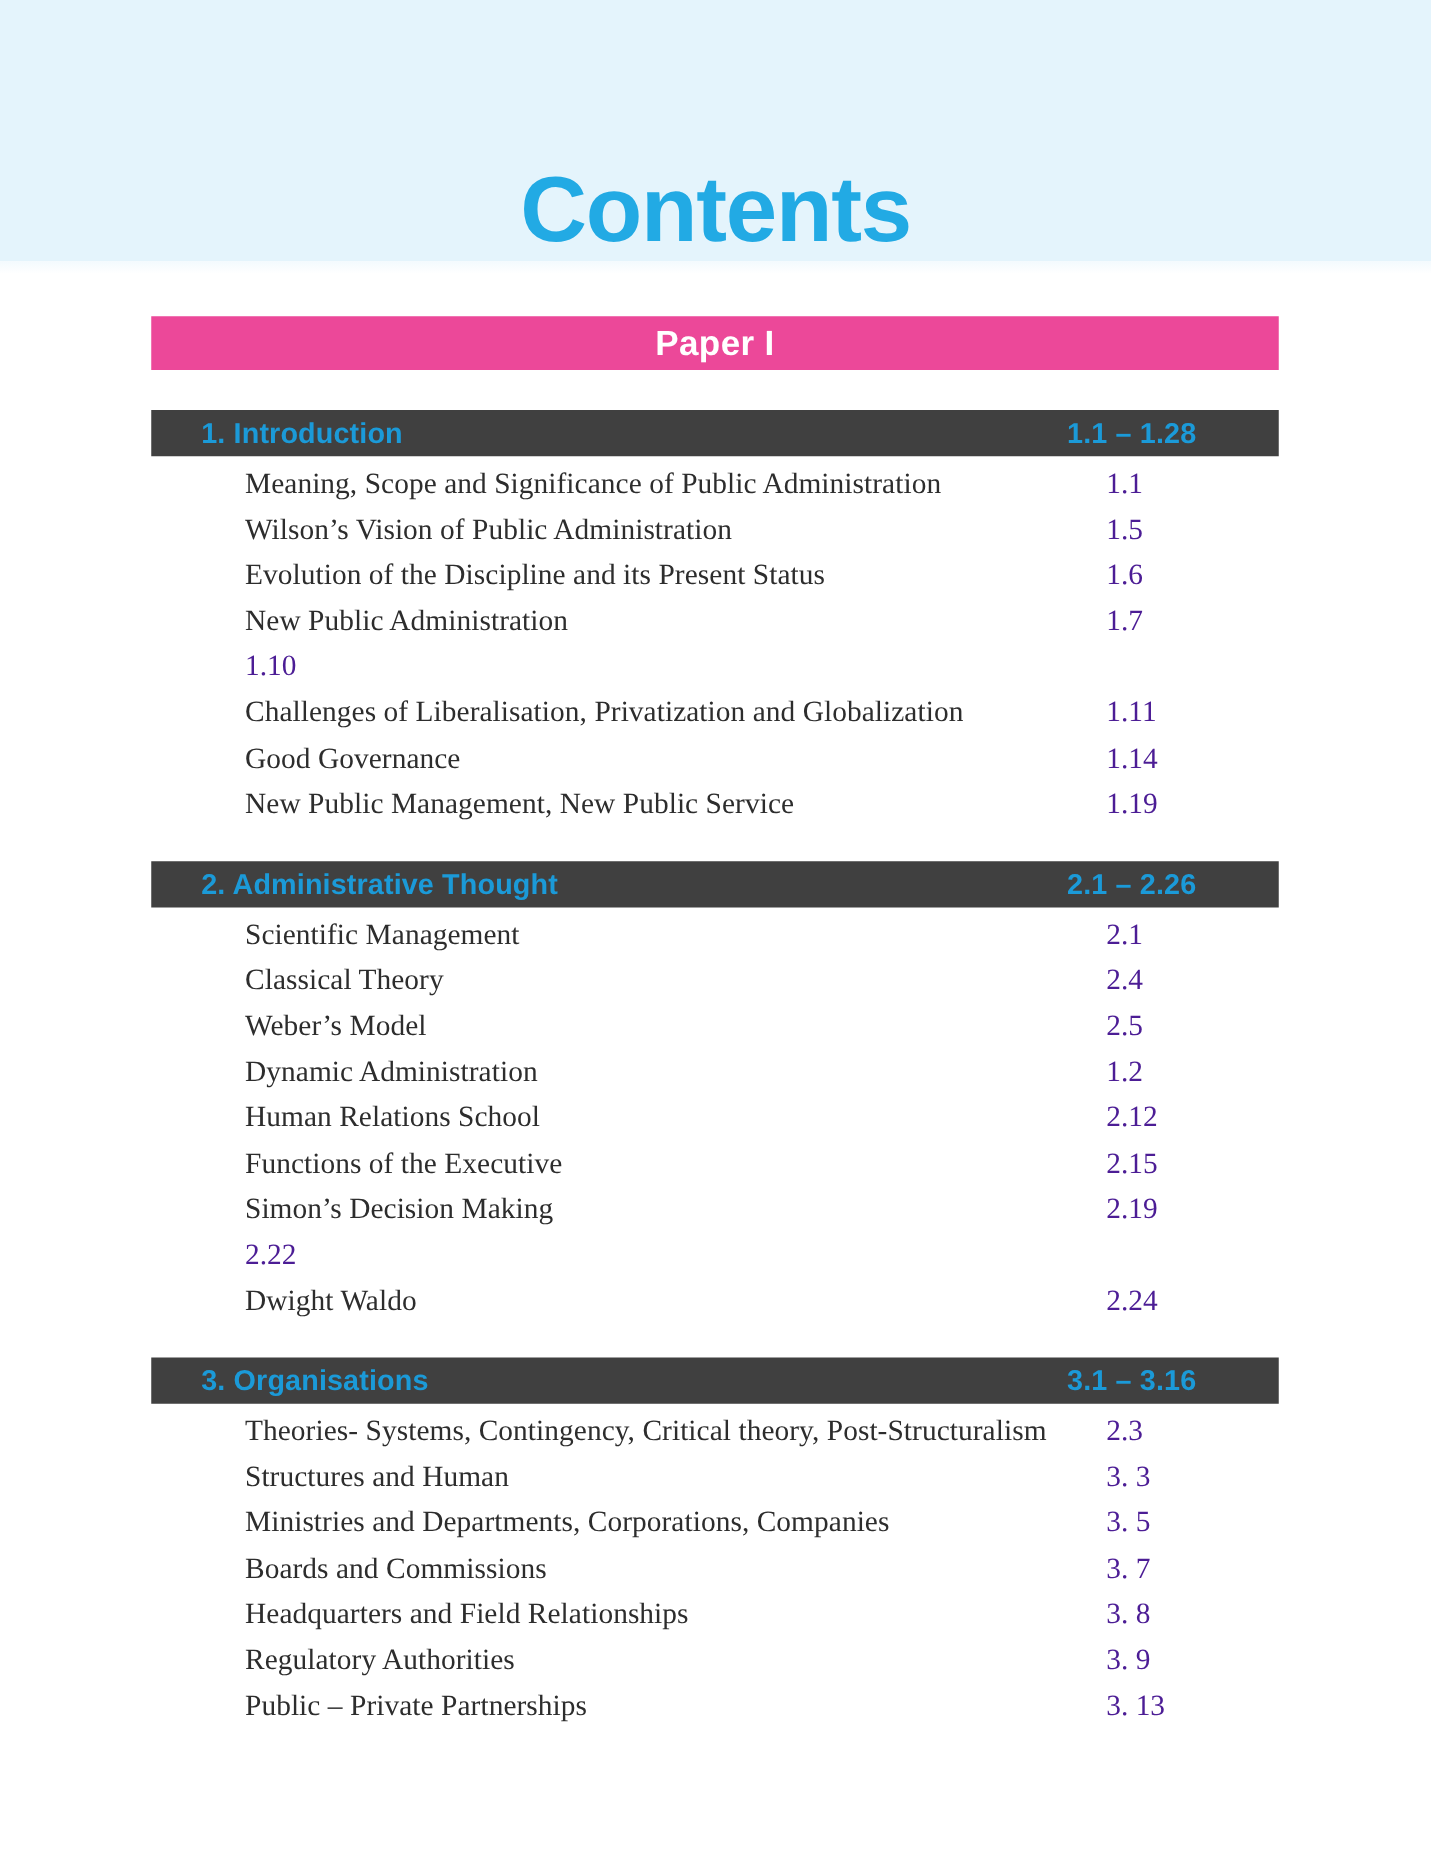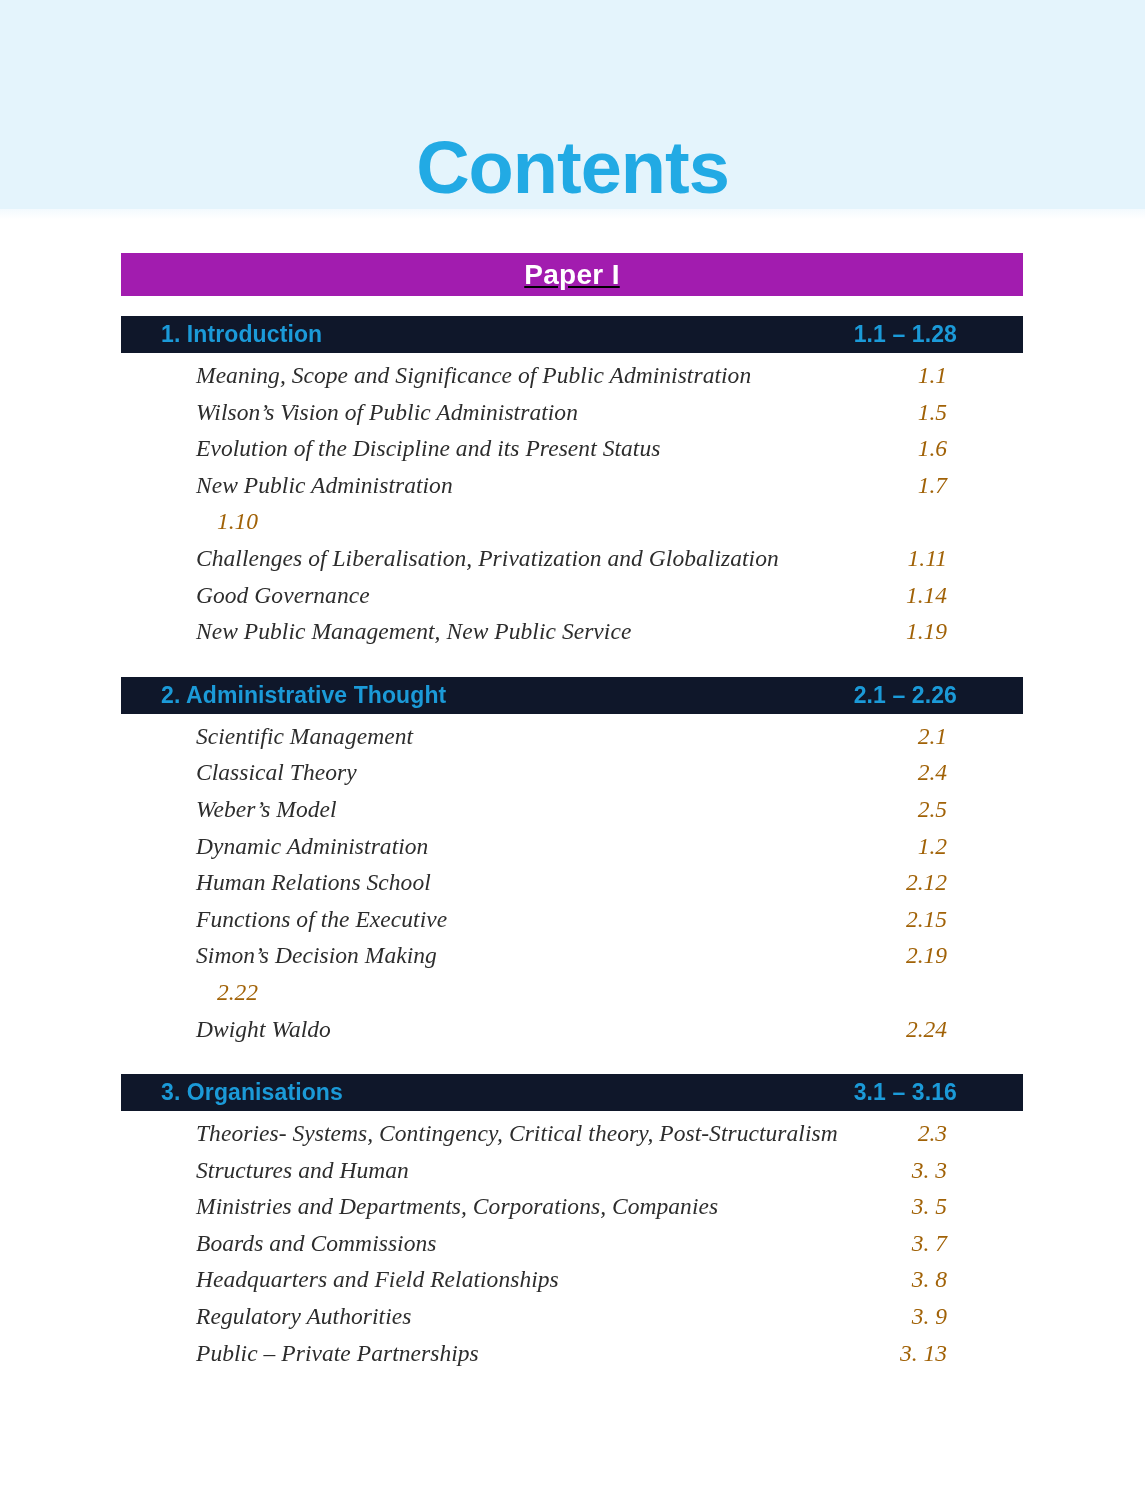--- a/index.html
+++ b/index.html
@@ -57,81 +57,79 @@
   .col{
     position:absolute;
     left:121px;
     top:253px;
     width:902px;
   }
 
   
   .paper-band{
     height:43px;
-    background:#a21caf;
+    background:#ec4899;
     display:flex;
     align-items:center;
     justify-content:center;
-    margin-bottom:20px;
-    text-decoration:underline;
+    margin-bottom:32px;
   }
   .paper-band-label{
     font-family:"Liberation Sans", sans-serif;
     font-weight:bold;
     font-size:28px;
     color:#ffffff;
     letter-spacing:0.3px;
   }
 
   
   .chapter{
     margin-bottom:22px;
   }
   .chapter-header{
     height:37px;
-    background:#0f172a;
+    background:#404040;
     display:flex;
     align-items:center;
     justify-content:space-between;
     padding:0 66px 0 40px;
   }
   .chapter-title,
   .chapter-range{
     font-family:"Liberation Sans", sans-serif;
     font-weight:bold;
     font-size:23px;
     color:#1b9ad8;
     letter-spacing:0.1px;
     white-space:nowrap;
   }
 
   .entries{
     padding-top:9px;
-    font-style:italic;
   }
   .entry{
     display:flex;
     align-items:baseline;
     padding:0 76px 0 75px;
     height:36.6px;
   }
   .entry-title{
     flex:1 1 auto;
     font-family:"Liberation Serif", serif;
     font-size:23.5px;
     color:#2d2d2d;
     white-space:nowrap;
     letter-spacing:0.05px;
   }
   .entry-page{
     flex:0 0 auto;
     font-family:"Liberation Serif", serif;
     font-size:23.5px;
-    color:#a16207;
-    text-align:right;
+    color:#4c1d95;
+    text-align:left;
     min-width:62px;
     white-space:pre;
   }
 </style>
 </head>
 <body>
 
 <div class="sheet">
 
   <div class="top-banner"></div>

